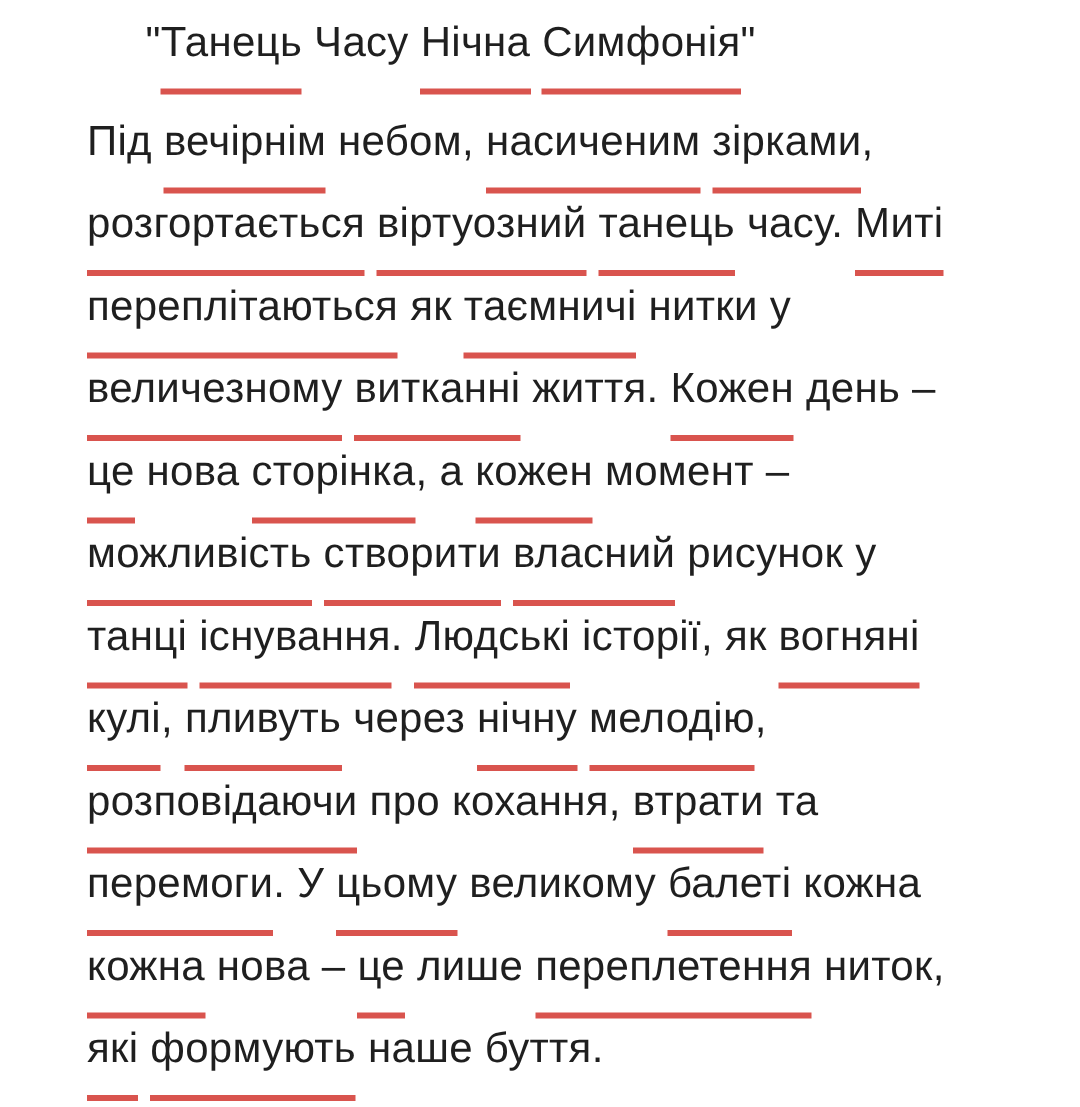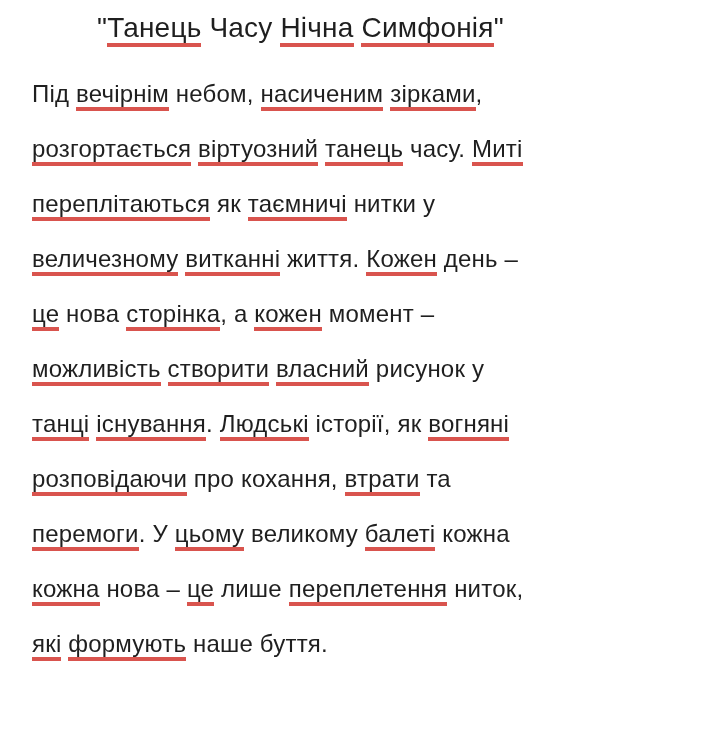--- a/index.html
+++ b/index.html
@@ -25,47 +25,48 @@
   }
   .doc-title {
     margin-left: 97px;
     font-size: 28px;
     line-height: 44px;
     white-space: pre;
     letter-spacing: 0.2px;
   }
   .doc-body {
     margin-top: 16px;
-    margin-left: 32px;
-    font-size: 24px;
+    margin-left: 58px;
+    font-size: 28px;
     line-height: 55px;
     letter-spacing: 0.2px;
   }
   .doc-line {
     white-space: pre;
   }
   .seg {
     display: inline;
   }
   .miss {
     border-bottom: 4px solid var(--underline);
-    padding-bottom: 0;
+    padding-bottom: 16px;
   }
 </style>
 </head>
 <body>
 
 <div class="page">
   <div class="doc-title"><span class="seg">"</span><span class="seg miss">Танець</span><span class="seg"> Часу </span><span class="seg miss">Нічна</span><span class="seg"> </span><span class="seg miss">Симфонія</span><span class="seg">"</span></div>
   <div class="doc-body">
       <div class="doc-line"><span class="seg">Під </span><span class="seg miss">вечірнім</span><span class="seg"> небом, </span><span class="seg miss">насиченим</span><span class="seg"> </span><span class="seg miss">зірками</span><span class="seg">,</span></div>
       <div class="doc-line"><span class="seg miss">розгортається</span><span class="seg"> </span><span class="seg miss">віртуозний</span><span class="seg"> </span><span class="seg miss">танець</span><span class="seg"> часу. </span><span class="seg miss">Миті</span></div>
       <div class="doc-line"><span class="seg miss">переплітаються</span><span class="seg"> як </span><span class="seg miss">таємничі</span><span class="seg"> нитки у</span></div>
       <div class="doc-line"><span class="seg miss">величезному</span><span class="seg"> </span><span class="seg miss">витканні</span><span class="seg"> життя. </span><span class="seg miss">Кожен</span><span class="seg"> день –</span></div>
       <div class="doc-line"><span class="seg miss">це</span><span class="seg"> нова </span><span class="seg miss">сторінка</span><span class="seg">, а </span><span class="seg miss">кожен</span><span class="seg"> момент –</span></div>
       <div class="doc-line"><span class="seg miss">можливість</span><span class="seg"> </span><span class="seg miss">створити</span><span class="seg"> </span><span class="seg miss">власний</span><span class="seg"> рисунок у</span></div>
       <div class="doc-line"><span class="seg miss">танці</span><span class="seg"> </span><span class="seg miss">існування</span><span class="seg">. </span><span class="seg miss">Людські</span><span class="seg"> історії, як </span><span class="seg miss">вогняні</span></div>
+      <div class="doc-line"><span class="seg miss">кулі</span><span class="seg">, </span><span class="seg miss">пливуть</span><span class="seg"> через </span><span class="seg miss">нічну</span><span class="seg"> </span><span class="seg miss">мелодію</span><span class="seg">,</span></div>
       <div class="doc-line"><span class="seg miss">розповідаючи</span><span class="seg"> про кохання, </span><span class="seg miss">втрати</span><span class="seg"> та</span></div>
       <div class="doc-line"><span class="seg miss">перемоги</span><span class="seg">. У </span><span class="seg miss">цьому</span><span class="seg"> великому </span><span class="seg miss">балеті</span><span class="seg"> кожна</span></div>
       <div class="doc-line"><span class="seg miss">кожна</span><span class="seg"> нова – </span><span class="seg miss">це</span><span class="seg"> лише </span><span class="seg miss">переплетення</span><span class="seg"> ниток,</span></div>
       <div class="doc-line"><span class="seg miss">які</span><span class="seg"> </span><span class="seg miss">формують</span><span class="seg"> наше буття.</span></div>
     </div>
 </div>
 
 </body></html>

